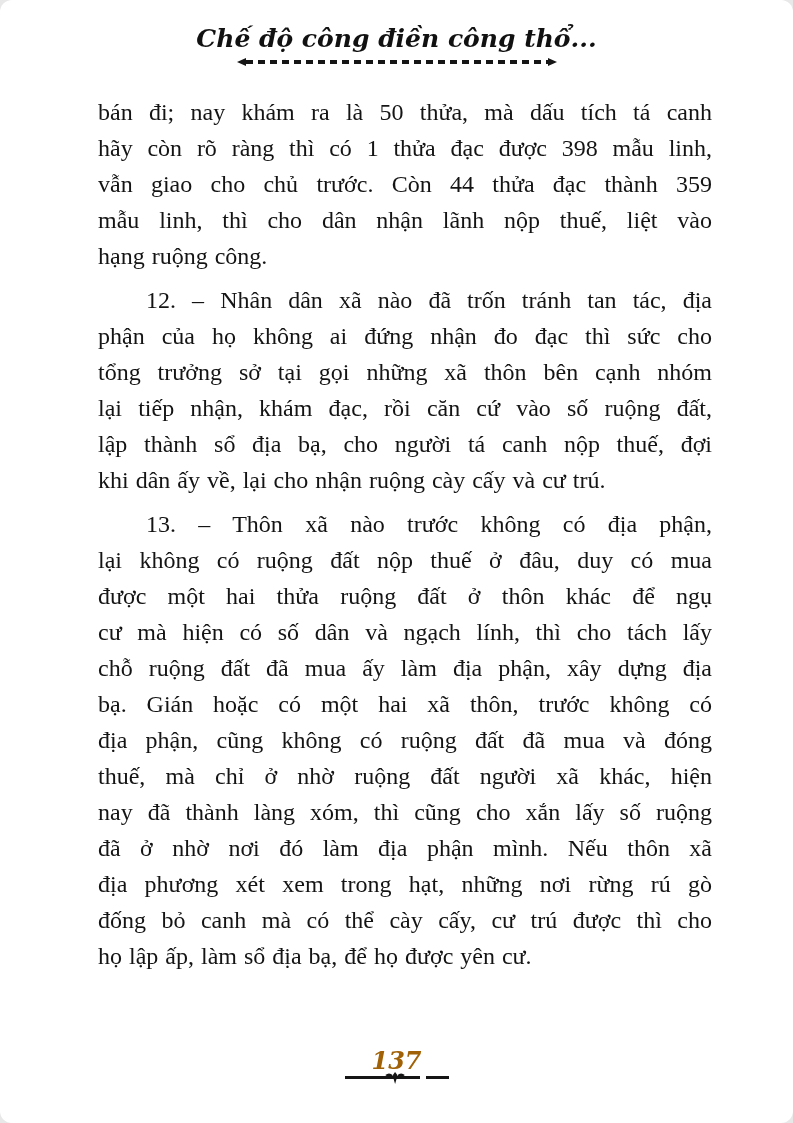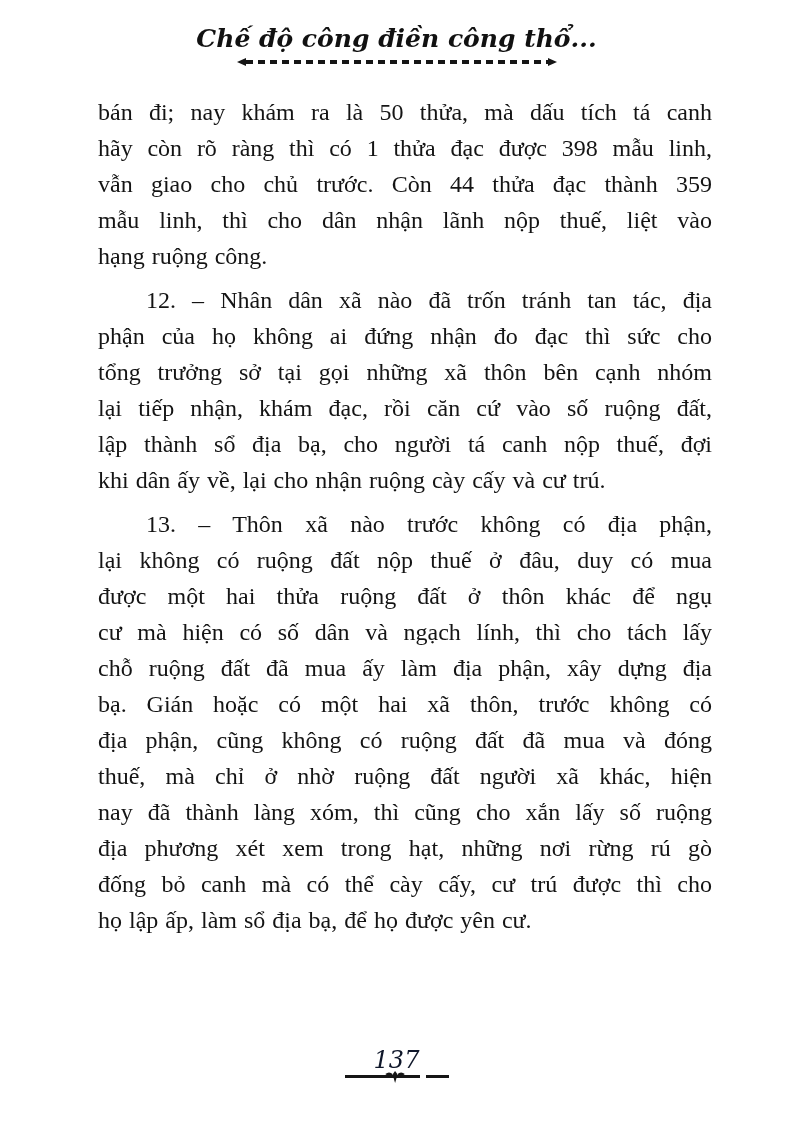--- a/index.html
+++ b/index.html
@@ -5,20 +5,21 @@
   html, body { margin: 0; padding: 0; background: #e8e8e8; }
   .page {
     position: relative;
     width: 793px;
     height: 1123px;
     margin: 0 auto;
     background: #ffffff;
     color: #141414;
     font-family: "Liberation Serif", "DejaVu Serif", serif;
     overflow: hidden;
+    border-radius: 12px;
   }
 
   
   .running-header {
     position: absolute;
     top: 24px;
     left: 0;
     right: 0;
     text-align: center;
   }
@@ -80,24 +81,24 @@
   .page-footer {
     position: absolute;
     left: 0;
     right: 0;
     top: 1046px;
     text-align: center;
   }
   .page-number {
     display: inline-block;
     font-family: "DejaVu Serif", serif;
-    font-weight: normal;
+    font-weight: bold;
     font-style: italic;
     font-size: 24px;
-    color: #0f172a;
+    color: #a16207;
   }
   .footer-rule {
     position: relative;
     width: 104px;
     height: 3px;
     margin: 1px auto 0 auto;
     background: linear-gradient(90deg, #151515 0 72%, transparent 72% 78%, #151515 78% 100%);
   }
   .footer-ornament {
     position: absolute;
@@ -137,20 +138,21 @@
       <div class="paragraph">
         <div class="line indent">13. – Thôn xã nào trước không có địa phận,</div>
         <div class="line">lại không có ruộng đất nộp thuế ở đâu, duy có mua</div>
         <div class="line">được một hai thửa ruộng đất ở thôn khác để ngụ</div>
         <div class="line">cư mà hiện có số dân và ngạch lính, thì cho tách lấy</div>
         <div class="line">chỗ ruộng đất đã mua ấy làm địa phận, xây dựng địa</div>
         <div class="line">bạ. Gián hoặc có một hai xã thôn, trước không có</div>
         <div class="line">địa phận, cũng không có ruộng đất đã mua và đóng</div>
         <div class="line">thuế, mà chỉ ở nhờ ruộng đất người xã khác, hiện</div>
         <div class="line">nay đã thành làng xóm, thì cũng cho xắn lấy số ruộng</div>
+        <div class="line">đã ở nhờ nơi đó làm địa phận mình. Nếu thôn xã</div>
         <div class="line">địa phương xét xem trong hạt, những nơi rừng rú gò</div>
         <div class="line">đống bỏ canh mà có thể cày cấy, cư trú được thì cho</div>
         <div class="line last">họ lập ấp, làm sổ địa bạ, để họ được yên cư.</div>
       </div>
     </div>
 
   <div class="page-footer">
     <div class="page-number">137</div>
     <div class="footer-rule">
       <svg class="footer-ornament" viewBox="0 0 22 12" xmlns="http://www.w3.org/2000/svg" fill="#151515">

